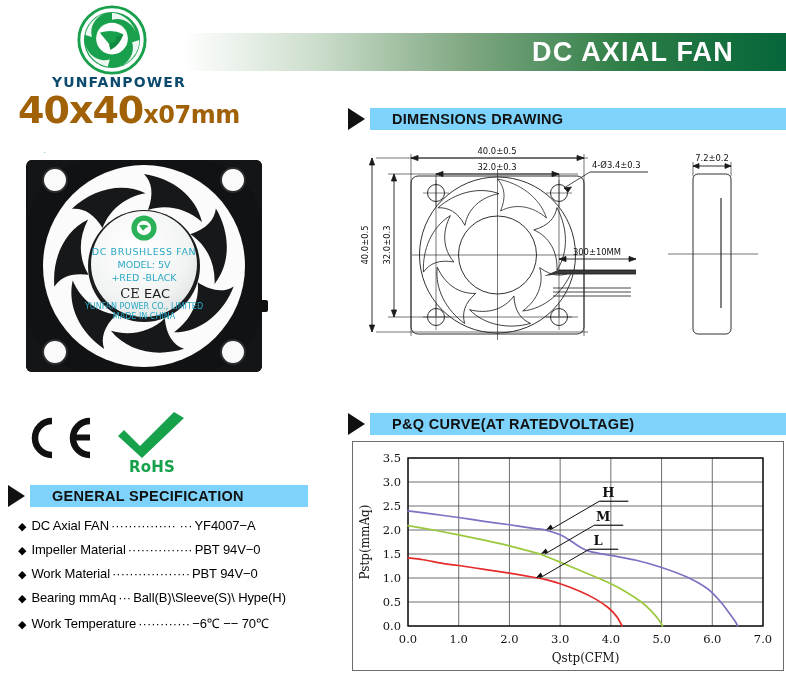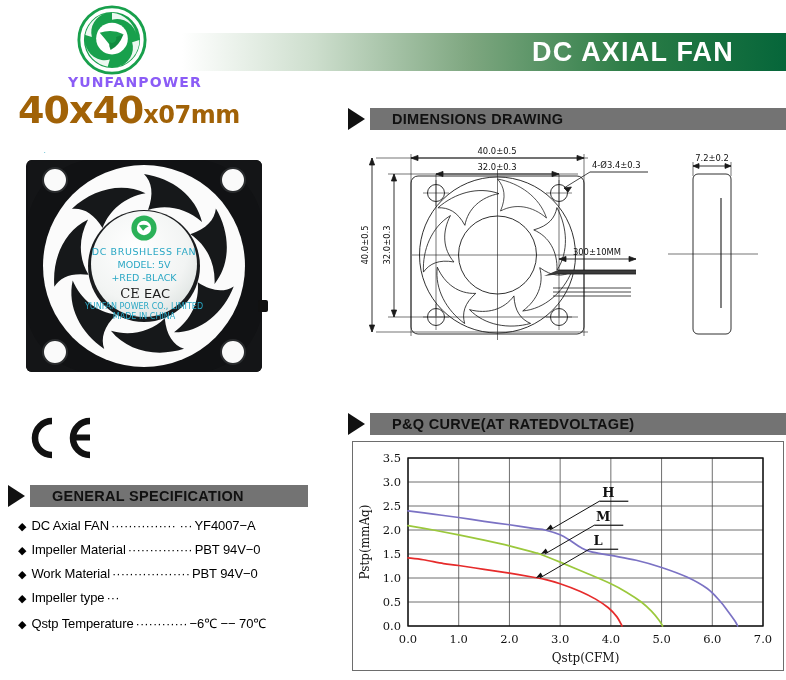--- a/index.html
+++ b/index.html
@@ -8,22 +8,22 @@
     font-family:"Liberation Sans", sans-serif;
     position:relative;overflow:hidden;
     -webkit-font-smoothing:antialiased;
   }
   .abs{position:absolute;}
 
   
   #logo-block{left:52px;top:4px;width:120px;text-align:center;}
   #logo-mark{width:72px;height:72px;margin:0 auto;display:block;}
   #logo-word{
-    font-size:14px;font-weight:bold;color:#8b5cf6;
-    letter-spacing:1.1px;margin-top:-2px;font-family:"DejaVu Sans", sans-serif;margin-left:16px;
+    font-size:14px;font-weight:bold;color:#0c4a6e;
+    letter-spacing:1.1px;margin-top:-2px;font-family:"DejaVu Sans", sans-serif;
   }
 
   
   #header-banner{
     left:182px;top:33px;width:604px;height:38px;
     background:linear-gradient(to right,#ffffff 0%,#cddecd 22%,#7da67f 48%,#2c7d46 74%,#06663a 100%);
   }
   #header-title{
     position:absolute;right:52px;top:50%;transform:translateY(-50%);
     color:#fff;font-size:27px;font-weight:bold;letter-spacing:1.2px;
@@ -39,21 +39,21 @@
 
   
   .section-head{height:22px;}
   .tri{
     width:0;height:0;border-top:11px solid transparent;
     border-bottom:11px solid transparent;border-left:17px solid #111;
     position:absolute;left:0;top:0;
   }
   .sec-band{
     position:absolute;left:22px;top:0;height:22px;
-    background:#737373;display:flex;align-items:center;
+    background:#7dd3fc;display:flex;align-items:center;
   }
   .sec-label{
     font-size:14.5px;font-weight:bold;color:#111;letter-spacing:0.3px;
     padding-left:22px;white-space:nowrap;
   }
 
   #sec-dim{left:348px;top:108px;width:438px;}
   #sec-dim .sec-band{width:416px;}
   #sec-pq{left:348px;top:413px;width:506px;}
   #sec-pq .sec-band{width:416px;}
@@ -205,20 +205,26 @@
 
   <rect x="236" y="148" width="10" height="12" rx="2" fill="#111"></rect>
 </svg>
 
 <div class="abs" id="cert-row">
   <svg id="ce-mark" width="78" height="44" viewBox="0 0 78 44">
     <path d="M30 5 A17 17 0 1 0 30 39" fill="none" stroke="#111" stroke-width="6.5"></path>
     <path d="M68 5 A17 17 0 1 0 68 39" fill="none" stroke="#111" stroke-width="6.5"></path>
     <rect x="52" y="18.5" width="16" height="6" fill="#111"></rect>
   </svg>
+  <div id="rohs-mark">
+    <svg width="84" height="52" viewBox="0 0 84 52">
+      <path d="M8 26 L14 20 L30 36 L64 2 L74 8 L32 48 Z" fill="#16a14b"></path>
+    </svg>
+    <div id="rohs-text">RoHS</div>
+  </div>
 </div>
 
 <div class="abs section-head" id="sec-gen">
   <div class="tri"></div>
   <div class="sec-band">
     <span class="sec-label">GENERAL SPECIFICATION</span>
   </div>
 </div>
 
 <div class="abs" id="spec-list">
@@ -235,26 +241,27 @@
     <span class="spec-val">PBT 94V−0</span>
   </div>
   <div class="spec-item">
     <span class="spec-dia">◆</span>
     <span class="spec-name">Work Material</span>
     <span class="spec-dots">··················</span>
     <span class="spec-val">PBT 94V−0</span>
   </div>
   <div class="spec-item">
     <span class="spec-dia">◆</span>
-    <span class="spec-name">Impeller type</span>
+    <span class="spec-name">Bearing mmAq</span>
     <span class="spec-dots">···</span>
+    <span class="spec-val">Ball(B)\Sleeve(S)\ Hype(H)</span>
   </div>
   <div class="spec-item">
     <span class="spec-dia">◆</span>
-    <span class="spec-name">Qstp Temperature</span>
+    <span class="spec-name">Work Temperature</span>
     <span class="spec-dots">············</span>
     <span class="spec-val">−6℃ −− 70℃</span>
   </div>
 </div>
 
 <div class="abs section-head" id="sec-dim">
   <div class="tri"></div>
   <div class="sec-band">
     <span class="sec-label">DIMENSIONS DRAWING</span>
   </div>

